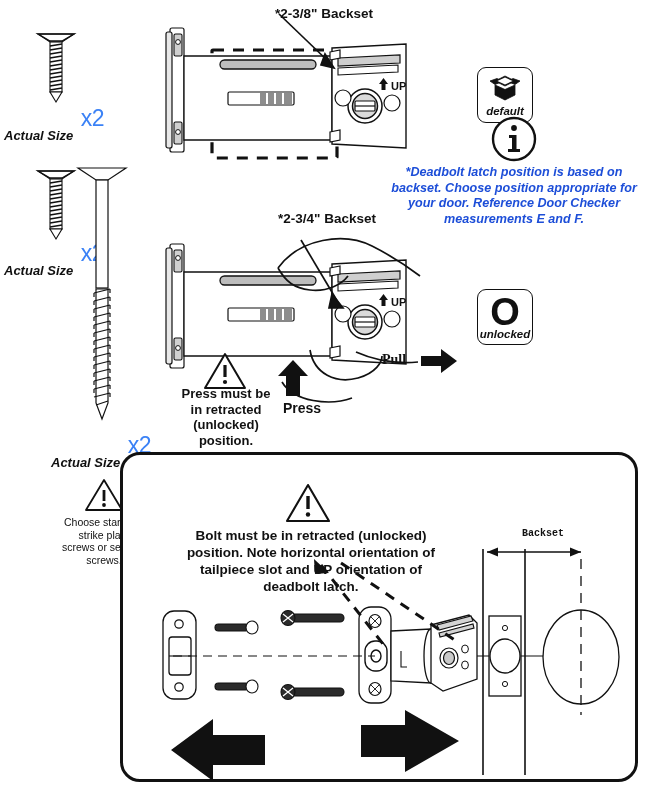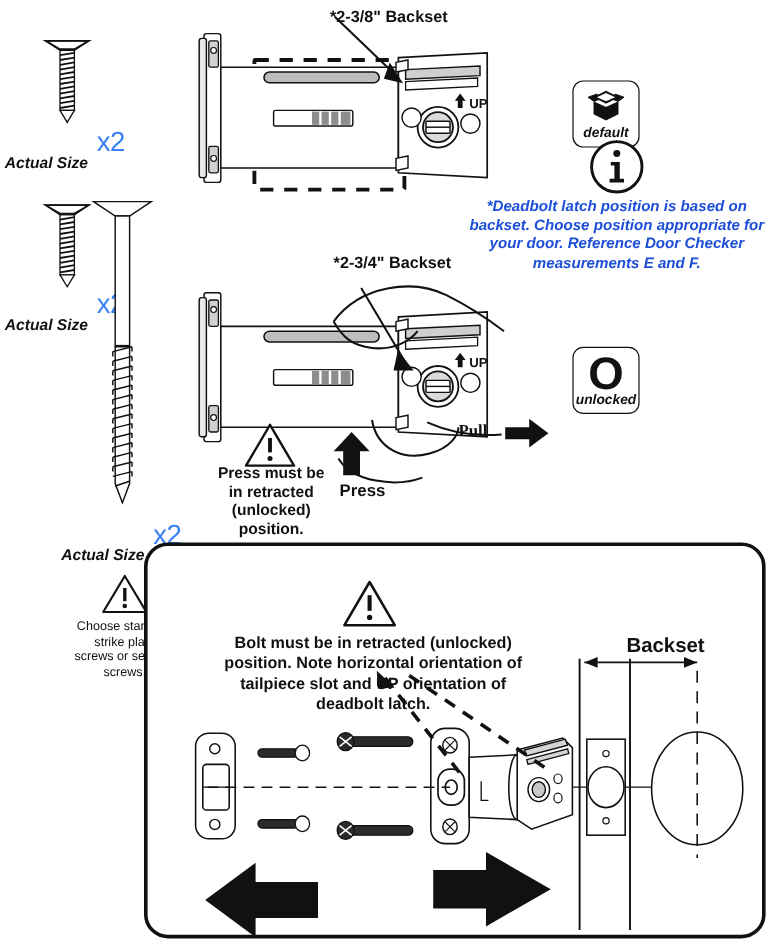--- a/index.html
+++ b/index.html
@@ -76,23 +76,24 @@
     color: #111;
   }
   .t-badge {
     font-size: 11.5px;
     font-weight: bold;
     font-style: italic;
     text-align: center;
     color: #111;
   }
   .t-backset-dim {
-    font-size: 17px;
-    font-weight: bold;
-    color: #111;
+    font-size: 10px;
+    font-weight: bold;
+    color: #111;
+    font-family: Liberation Mono, monospace;
   }
   .t-up {
     font-size: 11px;
     font-weight: bold;
   }
 
   
   .badge-box {
     width: 56px;
     height: 56px;

